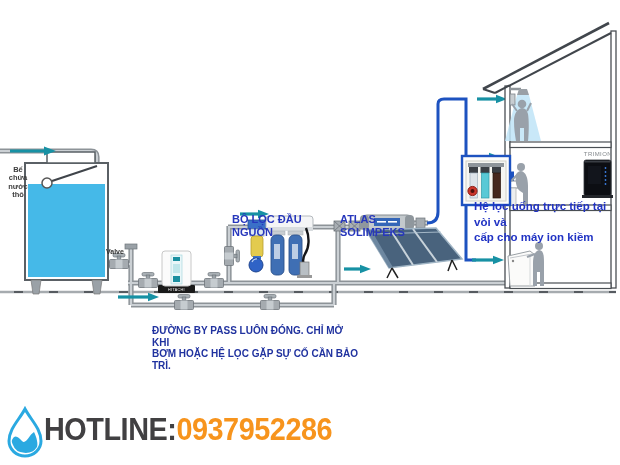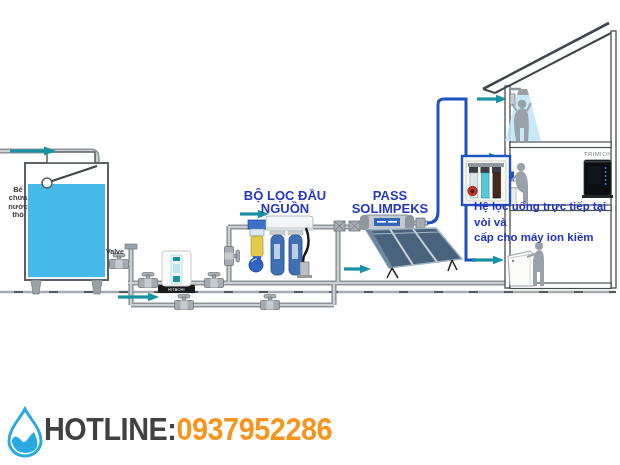--- a/index.html
+++ b/index.html
@@ -1,23 +1,23 @@
 <!DOCTYPE html>
 <html><head>
 <meta charset="utf-8">
 <style>
   html,body{margin:0;padding:0;background:#fff;}
   #stage{position:relative;width:620px;height:465px;background:#fff;overflow:hidden;
          font-family:"Liberation Sans",sans-serif;}
   #diagram-svg{position:absolute;left:0;top:0;}
   .lbl{position:absolute;font-family:"Liberation Sans",sans-serif;}
   .tank-lbl{left:4px;top:166px;width:28px;font-size:7.5px;line-height:8.4px;
-            color:#3c3c3c;text-align:center;font-weight:bold;margin-top:20px;}
+            color:#3c3c3c;text-align:center;font-weight:bold;}
   .valve-lbl{left:106px;top:248px;width:26px;font-size:7px;color:#333;font-weight:bold;}
-  .blue-title{color:#2737bc;font-weight:bold;font-size:13px;line-height:13px;text-align:center;}
+  .blue-title{color:#2737bc;font-weight:bold;font-size:11px;line-height:13px;text-align:left;margin-top:24px;}
   .prefilter-title{left:232px;top:189px;width:106px;}
   .solar-title{left:340px;top:189px;width:100px;}
   .direct-note{left:474px;top:199px;width:148px;color:#2133c4;font-weight:bold;
                font-size:11.5px;line-height:15.5px;text-align:left;}
   .bypass-note{left:152px;top:325px;width:210px;color:#20329f;font-weight:bold;
                font-size:10px;line-height:11.6px;}
   .trimion-lbl{left:574px;top:151px;width:38px;font-size:6px;color:#83888c;
                text-align:right;letter-spacing:.4px;}
   .hotline{left:44px;top:412px;font-size:31px;font-weight:800;letter-spacing:-.5px;
            transform:scaleX(.93);transform-origin:left top;white-space:nowrap;}
@@ -264,28 +264,33 @@
 
 <div class="lbl tank-lbl">Bể chứa nước thô</div>
 
 <div class="lbl valve-lbl">Valve</div>
 
 <div class="lbl blue-title prefilter-title">
   <div>BỘ LỌC ĐẦU NGUỒN</div>
 </div>
 
 <div class="lbl blue-title solar-title">
-  <div>PASS SOLIMPEKS</div>
+  <div>ATLAS SOLIMPEKS</div>
 </div>
 
 <div class="lbl direct-note">
   <div>Hệ lọc uống trực tiếp tại vòi và</div>
   <div>cấp cho máy ion kiềm</div>
 </div>
 
+<div class="lbl bypass-note">
+  <div>ĐƯỜNG BY PASS LUÔN ĐÓNG. CHỈ MỞ KHI</div>
+  <div>BƠM HOẶC HỆ LỌC GẶP SỰ CỐ CẦN BẢO</div>
+  <div>TRÌ.</div>
+</div>
 
 <div class="lbl trimion-lbl">TRIMION</div>
 
 <div class="lbl hotline">
   <span class="hl-label">HOTLINE:</span><span class="hl-number">0937952286</span>
 </div>
 
 </div>
 
 </body></html>

